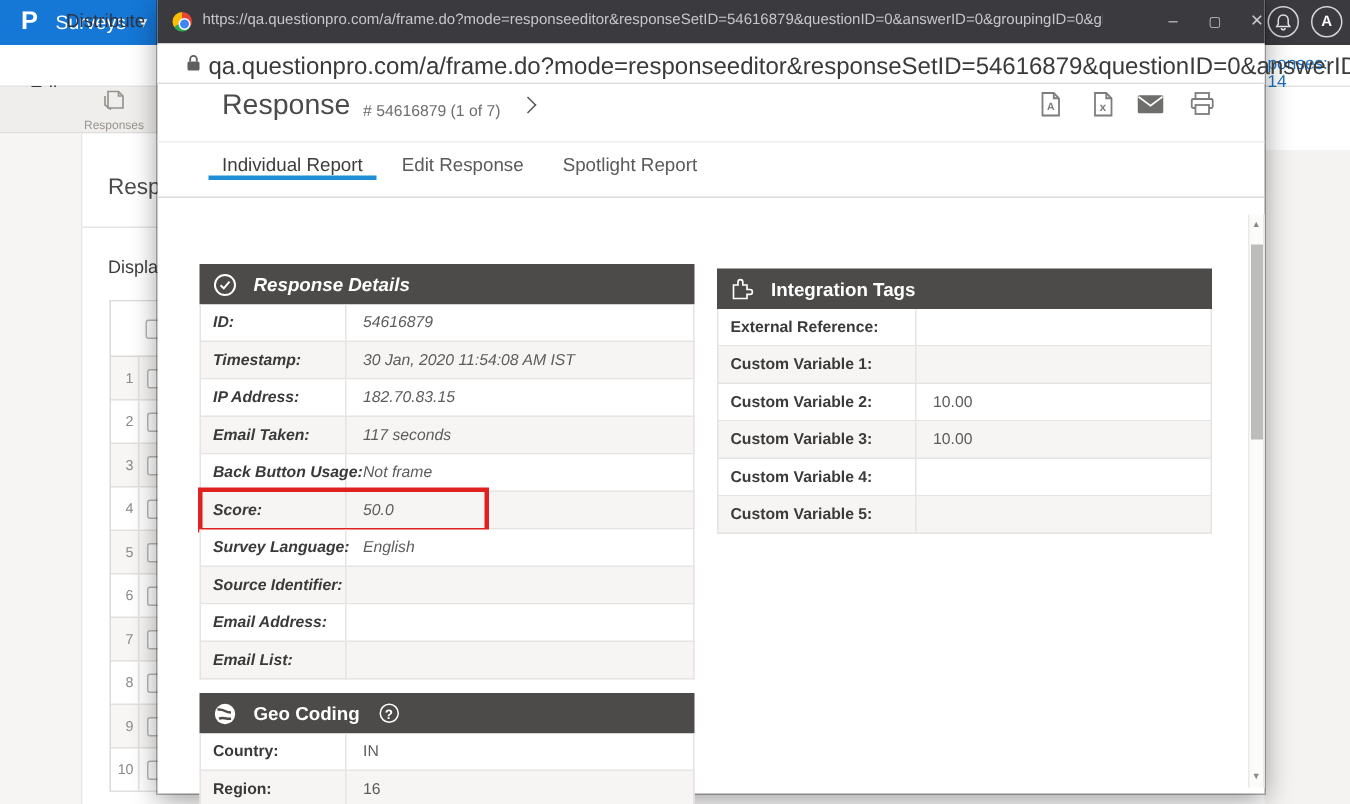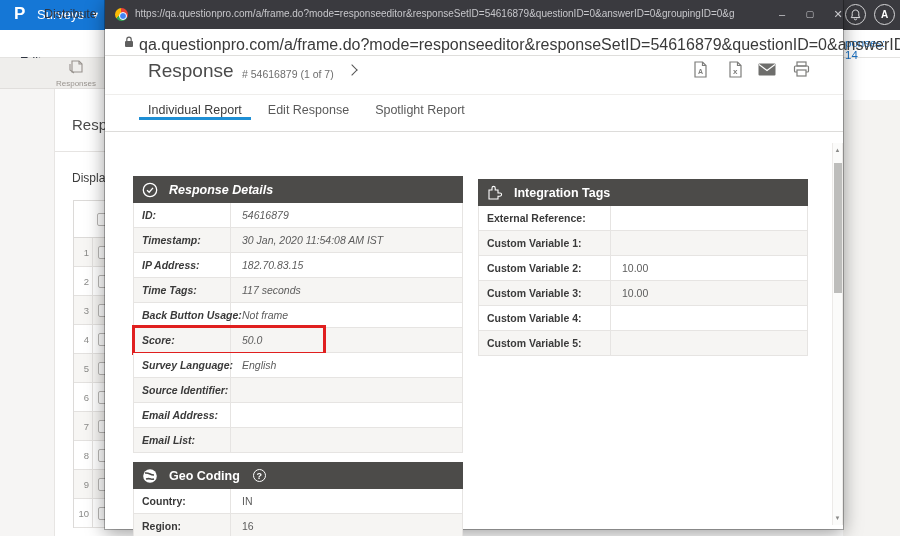--- a/index.html
+++ b/index.html
@@ -278,21 +278,21 @@
       </div>
         <div class="sect-row">
         <span class="cell-label">Timestamp:</span>
         <span class="cell-value">30 Jan, 2020 11:54:08 AM IST</span>
       </div>
         <div class="sect-row">
         <span class="cell-label">IP Address:</span>
         <span class="cell-value">182.70.83.15</span>
       </div>
         <div class="sect-row">
-        <span class="cell-label">Time Tags:</span>
+        <span class="cell-label">Email Taken:</span>
         <span class="cell-value">117 seconds</span>
       </div>
         <div class="sect-row">
         <span class="cell-label">Back Button Usage:</span>
         <span class="cell-value">Not frame</span>
       </div>
         <div class="sect-row score">
         <span class="cell-label">Score:</span>
         <span class="cell-value">50.0</span>
       </div>

